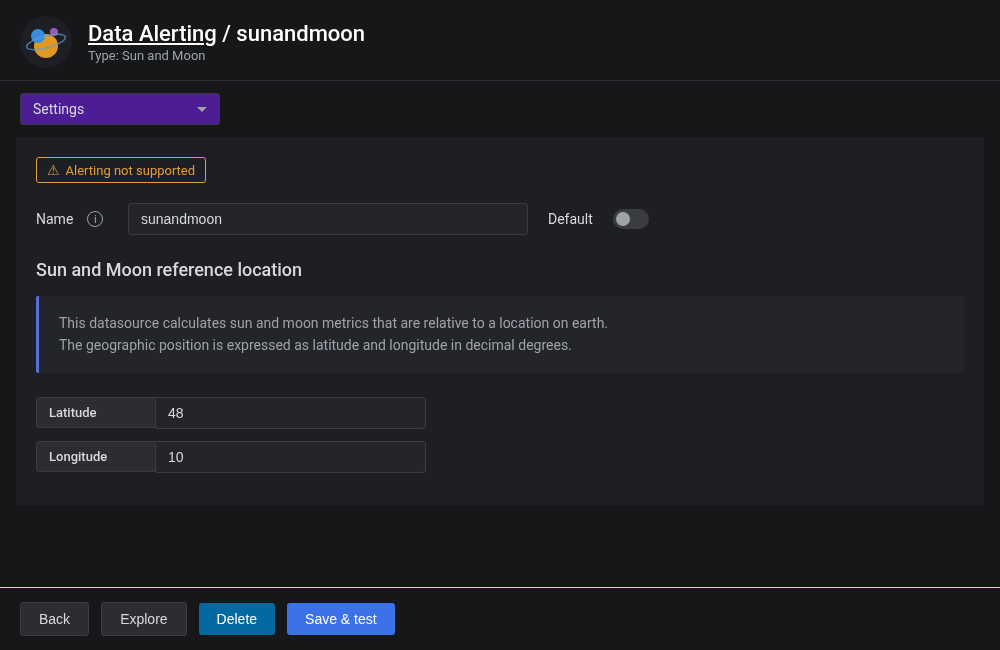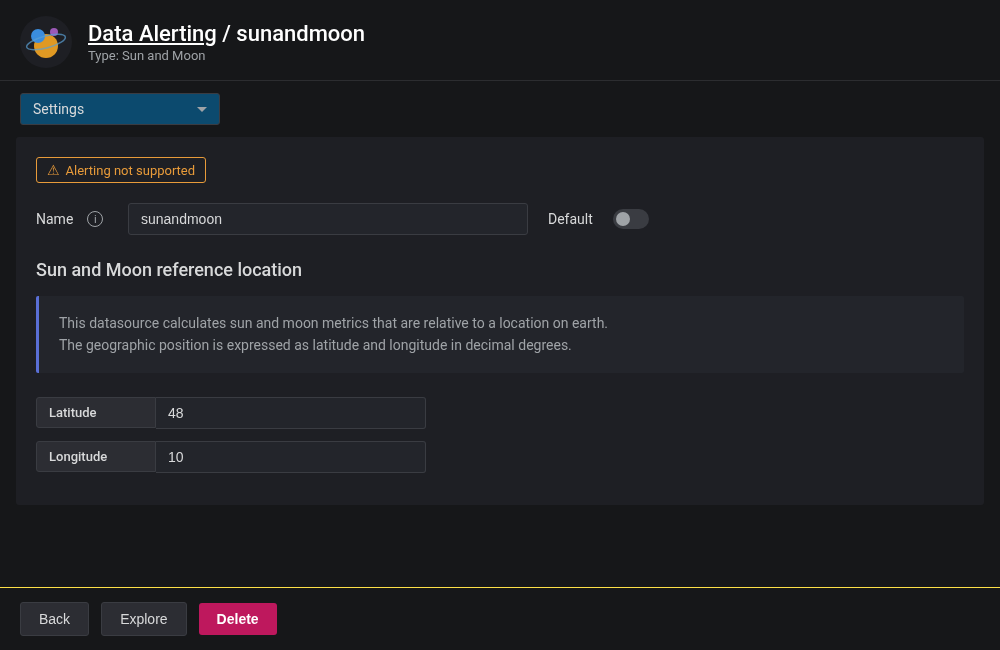--- a/index.html
+++ b/index.html
@@ -45,21 +45,21 @@
     }
 
     
     .toolbar {
       padding: 12px 20px;
       background-color: #161719;
     }
     .settings-dropdown {
       display: flex;
       align-items: center;
-      background-color: #0c4a6e;
+      background-color: #4c1d95;
       border: 1px solid #3a3c42;
       border-radius: 3px;
       padding: 7px 12px;
       width: 200px;
       cursor: pointer;
       justify-content: space-between;
       color: #d8d9da;
     }
     .chevron-down {
       width: 0;
@@ -232,23 +232,22 @@
       cursor: pointer;
       border: none;
       outline: none;
     }
     .btn-default {
       background-color: #2c2d33;
       color: #d8d9da;
       border: 1px solid #3a3c42;
     }
     .btn-danger {
-      background-color: #be185d;
+      background-color: #0369a1;
       color: #fff;
-      font-weight: bold;
     }
     .btn-primary {
       background-color: #3d71e8;
       color: #fff;
     }
   </style>
 </head>
 <body>
 
 <div class="header">
@@ -318,13 +317,14 @@
   <div class="form-field">
     <div class="field-label">Longitude</div>
     <input class="field-input" type="text" value="10" style="">
   </div>
 </div>
 
 <div class="footer">
   <button class="btn btn-default">Back</button>
   <button class="btn btn-default">Explore</button>
   <button class="btn btn-danger">Delete</button>
+  <button class="btn btn-primary">Save &amp; test</button>
 </div>
 
 </body></html>

